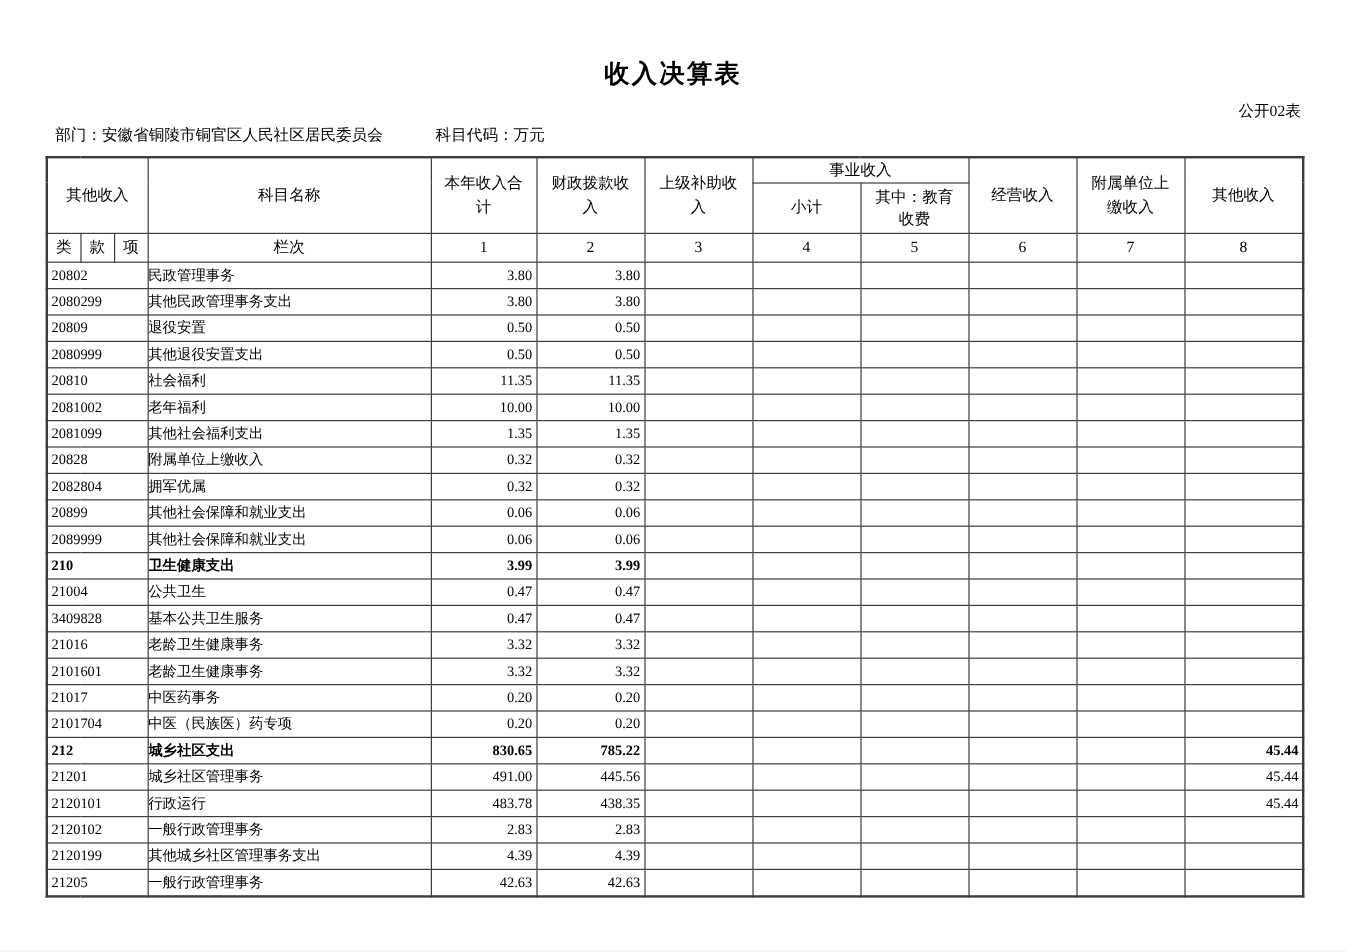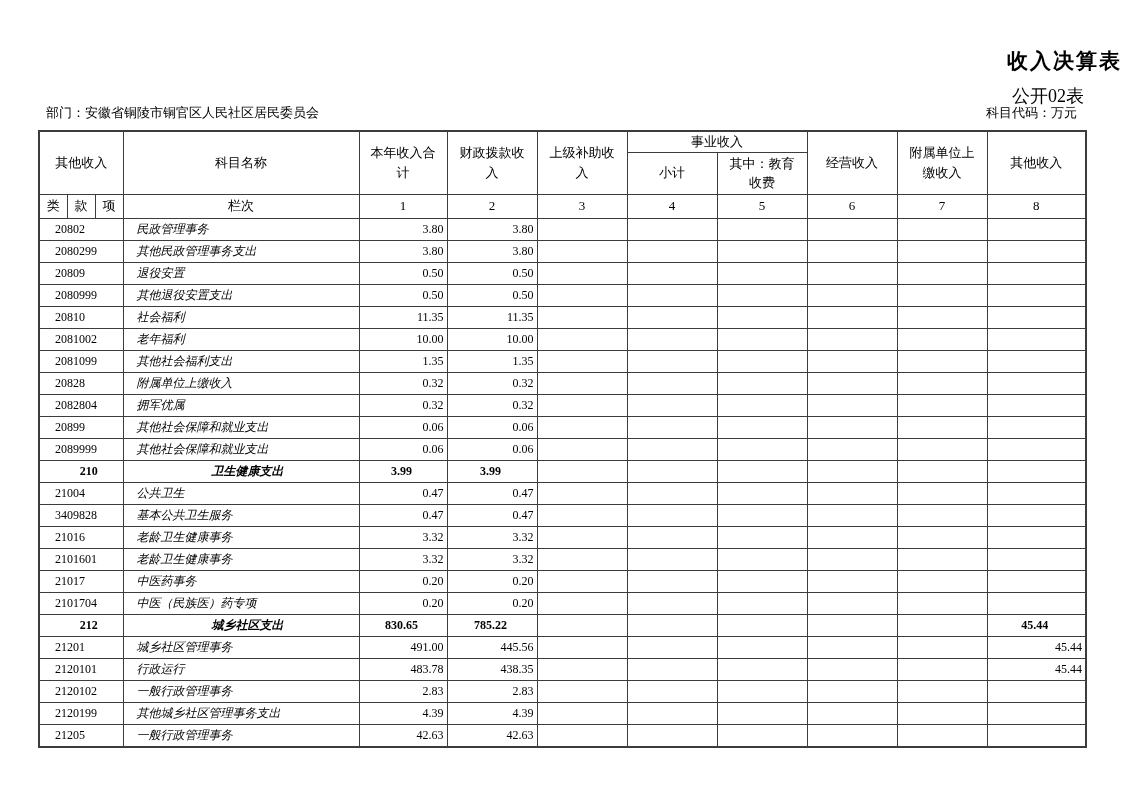--- a/index.html
+++ b/index.html
@@ -9,38 +9,38 @@
     height: 793px;
     background: #ffffff;
     font-family: "Liberation Serif", serif;
     color: #000000;
     overflow: hidden;
     margin: 0 auto;
   }
   .doc-title {
     position: absolute;
     top: 47px; left: 0; width: 100%;
-    text-align: right;
+    text-align: center;
     font-size: 21px;
     font-weight: bold;
     font-family: "Liberation Sans", sans-serif;
     letter-spacing: 2px;
     margin: 0;
   }
   .table-label {
     position: absolute;
     top: 84px; right: 38px;
-    font-size: 18px;
+    font-size: 13px;
   }
   .meta-row {
     position: absolute;
-    top: 104px; left: 46px; right: 45px;
+    top: 104px; left: 46px; right: 30px;
     display: flex;
-    justify-content: space-between;
     font-size: 13px;
+    gap: 44px;
   }
   table.fin-table {
     position: absolute;
     top: 130px; left: 38px;
     width: 1047px;
     border-collapse: collapse;
     table-layout: fixed;
     border: 2px solid #3c3c3c;
   }
   .fin-table th, .fin-table td {
@@ -59,24 +59,24 @@
   tr.h-top th { height: 19px; }
   tr.h-mid th { height: 41px; }
   tr.h-num th { height: 23px; font-size: 13px; }
   .fin-table tbody td {
     height: 21px;
     font-size: 12px;
     padding: 0;
     vertical-align: middle;
     line-height: 20px;
   }
-  .fin-table td.code { text-align: left; padding-left: 15px; }
-  .fin-table td.name { text-align: left; padding-left: 13px; font-style: italic; }
+  .fin-table td.code { text-align: left; padding-left: 3px; }
+  .fin-table td.name { text-align: left; padding-left: 0; }
   .fin-table td.num  { text-align: right; padding-right: 3px; }
-  .fin-table tr.bold-row td { font-weight: bold; text-align: center; }
+  .fin-table tr.bold-row td { font-weight: bold; }
 </style>
 </head>
 <body>
 
 <div class="page">
 
   <h1 class="doc-title">收入决算表</h1>
 
   <div class="table-label">公开02表</div>
 

